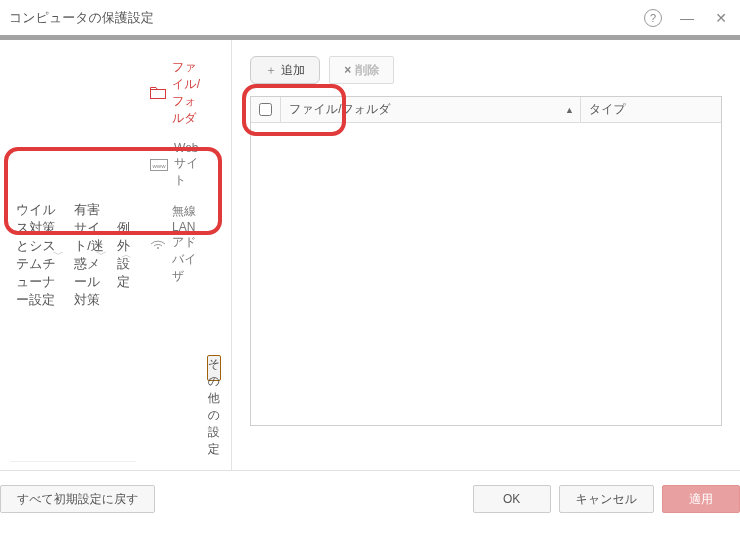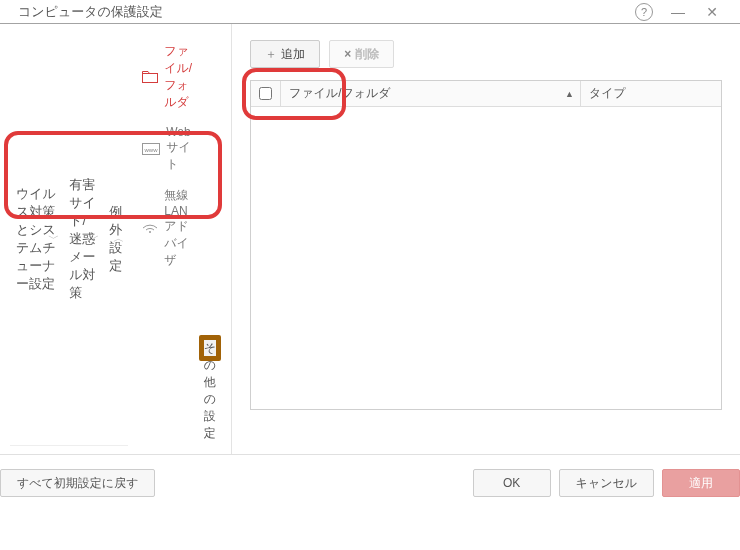--- a/index.html
+++ b/index.html
@@ -6,25 +6,25 @@
 body {
   font-family: "Meiryo", "Hiragino Sans", sans-serif;
   font-size: 12px;
   background: #fff;
   width: 740px;
   height: 550px;
   overflow: hidden;
   color: #444;
 }
 .titlebar {
-  height: 24px;
-  border-bottom: 1px solid #a3a3a3;
+  height: 40px;
+  border-bottom: 5px solid #a3a3a3;
   display: flex;
   align-items: center;
-  padding: 0 18px;
+  padding: 0 9px;
 }
 .titlebar .title { font-size: 13px; color: #555; }
 .titlebar .spacer { flex: 1; }
 .titlebar .tb-icon {
   width: 20px; height: 20px; display: flex; align-items: center; justify-content: center;
   margin-left: 14px; color: #888; cursor: pointer; font-size: 14px;
 }
 .help-circle {
   border: 1.5px solid #999; border-radius: 50%; width: 18px; height: 18px;
   display: flex; align-items: center; justify-content: center; font-size: 11px; color: #888;
@@ -60,21 +60,21 @@
 .sub-item.active { color: #d43c3c; }
 .sub-item .sicon { width: 20px; display: flex; justify-content: center; margin-right: 6px; }
 .other-settings {
   margin-top: auto;
   margin-bottom: 6px;
 }
 .other-settings button {
   width: 100%;
   height: 26px;
   background: #f2f2f2;
-  border: 5px solid #a16207;
+  border: 1px solid #a16207;
   border-radius: 2px;
   font-size: 12px;
   color: #555;
   cursor: pointer;
 }
 .highlight-red {
   position: absolute;
   border: 4px solid #e03a3a;
   border-radius: 14px;
   pointer-events: none;
@@ -85,21 +85,21 @@
 .main {
   flex: 1; padding: 16px 18px 10px 18px; position: relative;
 }
 .desc { font-size: 12px; color: #555; margin-bottom: 10px; }
 .toolbar { margin-bottom: 12px; }
 .toolbar button {
   height: 28px; padding: 0 14px;
   background: #f5f5f5; border: 1px solid #ccc; border-radius: 2px;
   font-size: 12px; color: #666; cursor: pointer; margin-right: 6px;
 }
-.toolbar button.primary { color: #444; }
+.toolbar button.primary { color: #444; border-radius: 6px; }
 .toolbar button .plus { margin-right: 4px; color: #888; }
 .toolbar button.disabled { color: #bbb; border-color: #ddd; background: #fafafa; cursor: default; font-weight: bold; }
 .hl-add { left: 10px; top: 44px; width: 104px; height: 52px; }
 .table-wrap {
   border: 1px solid #cfcfcf; height: 330px; background: #fff;
 }
 .thead {
   display: flex; height: 26px; border-bottom: 1px solid #ddd;
   background: #fafafa; align-items: center;
 }

